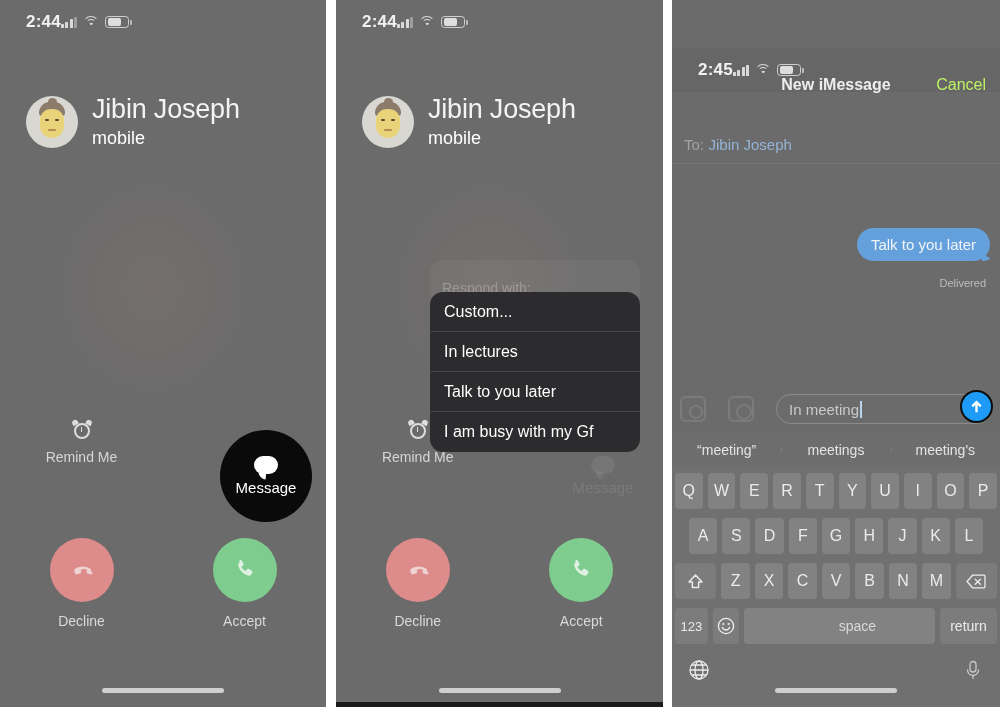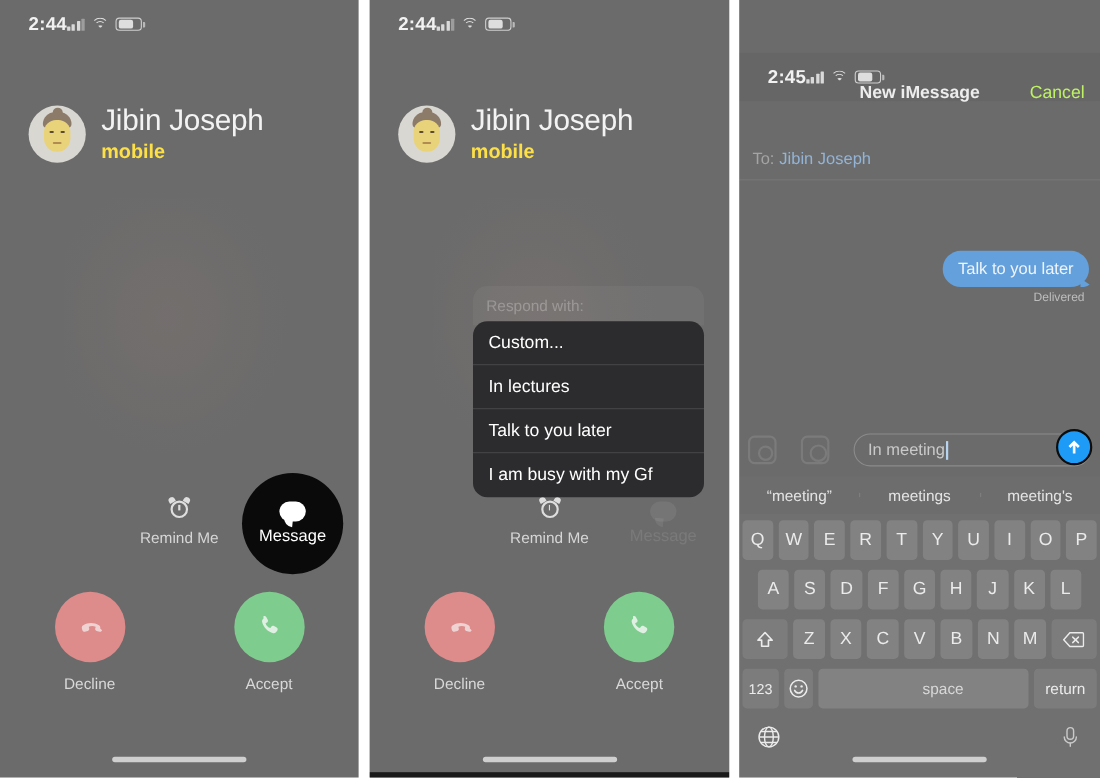--- a/index.html
+++ b/index.html
@@ -51,26 +51,26 @@
     width:52px; height:52px; border-radius:50%;
     background:#d9d7d2; position:relative; overflow:hidden; flex:none;
   }
   .memoji-hair{ position:absolute; left:13px; top:6px; width:26px; height:14px; background:#8d7b69; border-radius:13px 13px 4px 4px;}
   .memoji-bun { position:absolute; left:22px; top:2px; width:9px; height:8px; background:#8d7b69; border-radius:50%;}
   .memoji-face{ position:absolute; left:14px; top:13px; width:24px; height:29px; background:#e8d37a; border-radius:11px 11px 12px 12px;}
   .memoji-eye { position:absolute; top:23px; width:4px; height:2px; background:#5c4a2e; border-radius:1px;}
   .memoji-eye.l{ left:19px;} .memoji-eye.r{ left:29px;}
   .memoji-mouth{ position:absolute; left:22px; top:33px; width:8px; height:2px; background:#b08b52; border-radius:1px;}
   .caller-name { color:#f3f3f3; font-size:27px; font-weight:400; letter-spacing:-.2px; line-height:1.1; }
-  .caller-sub  { color:#fde047; font-size:18px; font-weight:700; margin-top:3px; }
+  .caller-sub  { color:#ffffff; font-size:18px; font-weight:400; margin-top:3px; }
 
   .ghost-blob{ position:absolute; left:58px; top:180px; width:210px; height:240px;
                background:radial-gradient(ellipse at 45% 45%, rgba(160,130,120,.16), rgba(120,120,120,0) 68%); }
 
-  .act-row-top{ position:absolute; left:0; right:0; top:452px; display:flex;flex-direction:column; }
+  .act-row-top{ position:absolute; left:0; right:0; top:420px; display:flex; }
   .act-col { flex:1; display:flex; flex-direction:column; align-items:center; }
   .remind-icon{ width:20px; height:20px; position:relative; margin-bottom:9px; }
   .remind-icon .clk{ position:absolute; left:2px; top:3px; width:16px; height:16px; border:2px solid #dedede; border-radius:50%; }
   .remind-icon .bell-l,.remind-icon .bell-r{ position:absolute; top:0; width:6px; height:5px; background:#dedede; border-radius:3px 3px 0 0;}
   .remind-icon .bell-l{ left:0; transform:rotate(-30deg);} .remind-icon .bell-r{ right:0; transform:rotate(30deg);}
   .remind-icon .hand{ position:absolute; left:9px; top:7px; width:1.6px; height:5px; background:#dedede;}
   .act-label{ color:#d6d6d6; font-size:14px; }
 
   .msg-bubble-btn{
     position:absolute; right:14px; top:430px; width:92px; height:92px; border-radius:50%;
@@ -94,21 +94,21 @@
   .phone-glyph svg{ width:30px; height:30px; display:block; }
   .btn-caption{ color:#d9d9d9; font-size:14px; margin-top:11px; }
 
   .home-ind{ position:absolute; bottom:14px; left:50%; transform:translateX(-50%);
              width:122px; height:5px; border-radius:3px; background:#cfcfcf; }
   .panel-bottom-edge{ position:absolute; left:0; right:0; bottom:0; height:5px; background:#1a1a1a; }
 
   
   .respond-head{ position:absolute; left:94px; top:260px; width:210px; height:36px;
                  background:rgba(255,255,255,.045); border-radius:13px 13px 0 0;
-                 display:flex; align-items:center; padding-left:12px; }
+                 display:flex; align-items:flex-end; padding-left:12px; }
   .respond-head span{ color:rgba(255,255,255,.26); font-size:14px; }
   .respond-menu{ position:absolute; left:94px; top:292px; width:210px;
                  background:#2c2c2e; border-radius:13px; overflow:hidden; }
   .respond-item{ height:40px; display:flex; align-items:center; padding:0 14px;
                  color:#ffffff; font-size:16px; border-bottom:1px solid #454547; }
   .respond-item:last-child{ border-bottom:none; }
 
   
   .nav-row{ position:absolute; top:76px; left:0; right:0; height:30px; }
   .nav-title{ position:absolute; left:0; right:0; text-align:center; color:#ededed; font-size:16px; font-weight:600; }
@@ -116,21 +116,21 @@
   .to-row{ position:absolute; top:136px; left:0; right:0; padding:0 12px 10px 12px; }
   .to-label{ color:#a4a4a4; font-size:15px; }
   .to-value{ color:#93b4d6; font-size:15px; }
   .to-sep{ position:absolute; left:0; right:0; top:163px; height:1px; background:rgba(255,255,255,.08); }
   .thread-meta{ position:absolute; top:186px; left:0; right:0; text-align:center; line-height:1.45; }
   .thread-meta div{ color:#a8a8a8; font-size:11px; }
   .bubble-wrap{ position:absolute; top:228px; right:10px; display:flex; flex-direction:column; align-items:flex-end; }
   .bubble{ background:#64a0dc; color:#f0f4f8; font-size:15px; padding:8px 14px; border-radius:17px; position:relative; }
   .bubble::after{ content:""; position:absolute; right:-4px; bottom:0; width:12px; height:13px;
                   background:#64a0dc; border-radius:0 0 10px 0; clip-path: polygon(0 38%,100% 100%,0 100%); }
-  .delivered{ color:#bdbdbd; font-size:11px; margin-top:4px; margin-right:4px; }
+  .delivered{ color:#bdbdbd; font-size:11px; margin-top:16px; margin-right:4px; }
 
   .compose-bar{ position:absolute; left:0; right:0; top:386px; height:46px; display:flex; align-items:center; padding:0 8px; gap:22px; }
   .cam-icon, .apps-icon{ width:26px; height:26px; border-radius:6px; border:2px solid rgba(255,255,255,.11); position:relative; flex:none; }
   .cam-icon::after{ content:""; position:absolute; left:7px; top:7px; width:10px; height:10px; border:2px solid rgba(255,255,255,.11); border-radius:50%; }
   .apps-icon::after{ content:""; position:absolute; left:6px; top:6px; width:12px; height:12px; border:2px solid rgba(255,255,255,.11); border-radius:50%; }
   .text-field{ flex:1; height:30px; border:1px solid rgba(255,255,255,.22); border-radius:16px;
                display:flex; align-items:center; padding:0 36px 0 12px; position:relative; }
   .field-text{ color:#c9c9c9; font-size:15px; }
   .caret{ width:1.5px; height:17px; background:#b7d4ef; margin-left:1px; display:inline-block; }
   .send-btn{ position:absolute; right:-2px; top:-5px; width:33px; height:33px; border-radius:50%;

